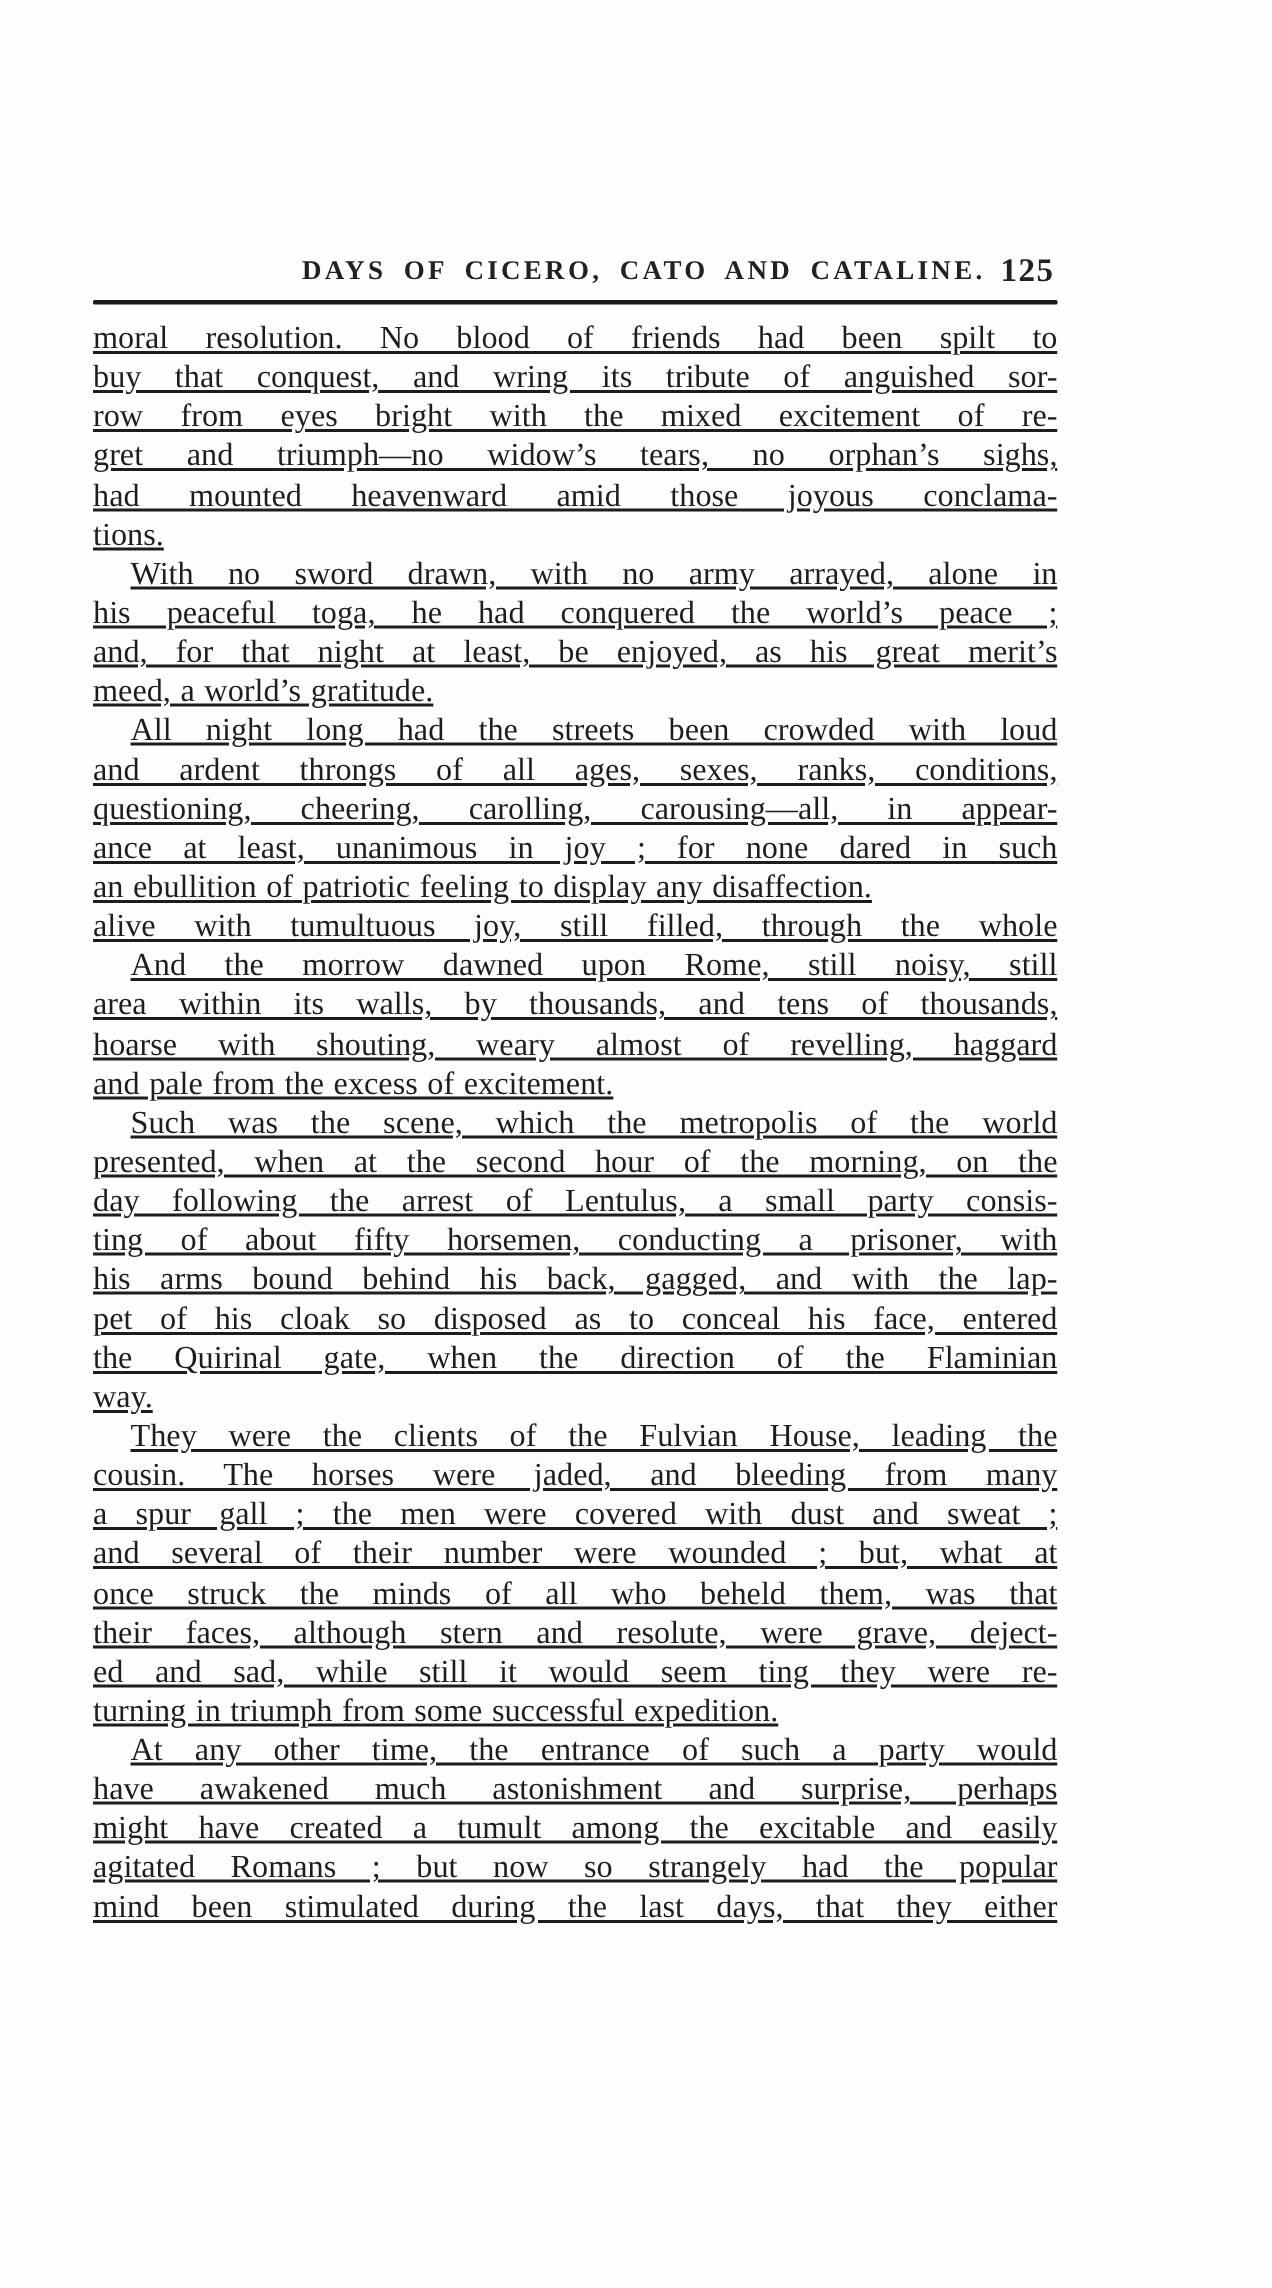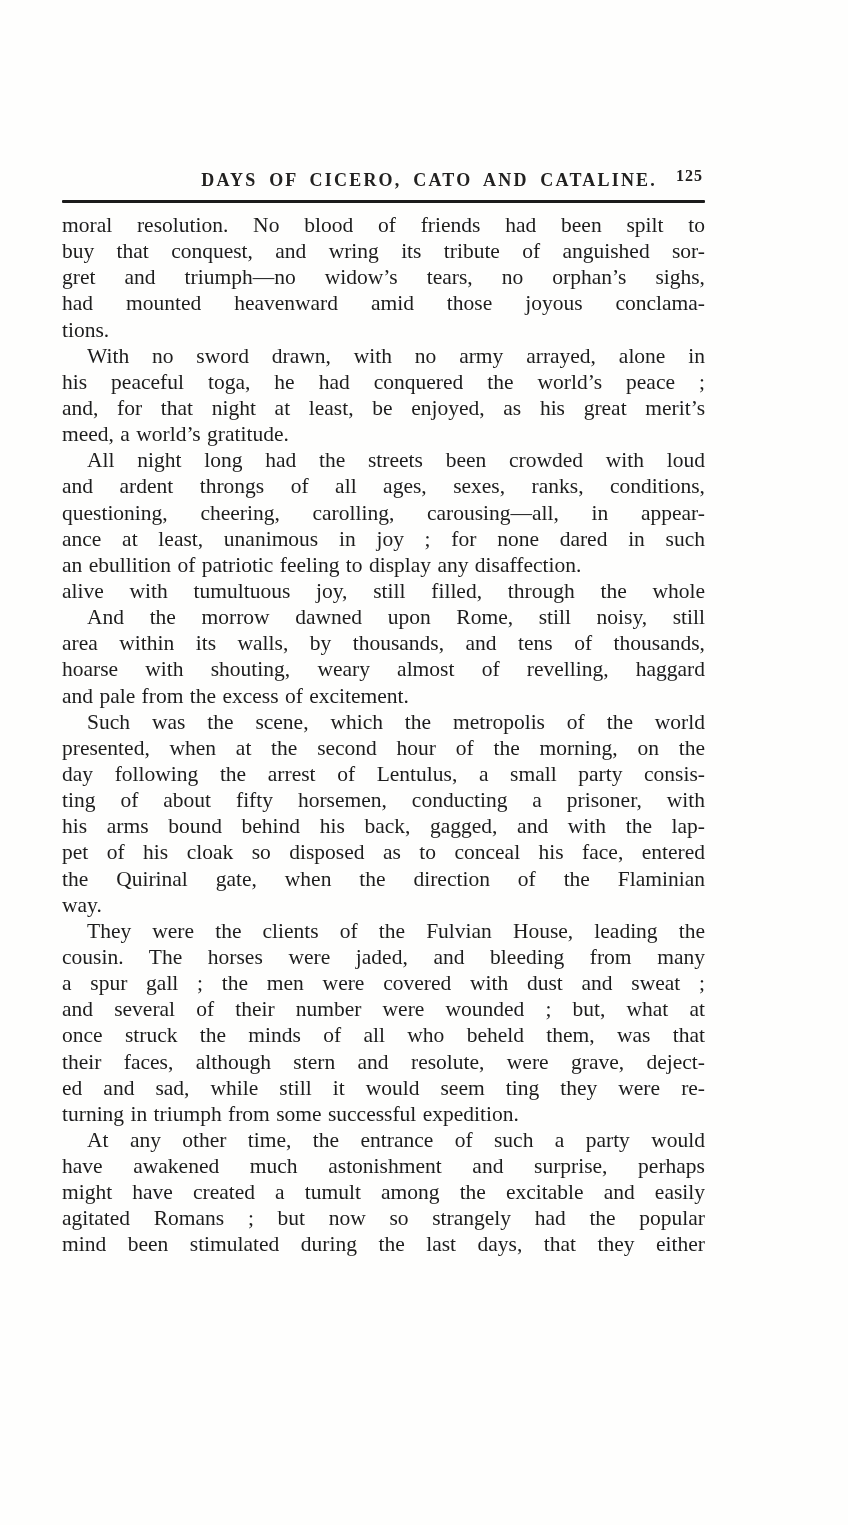--- a/index.html
+++ b/index.html
@@ -33,21 +33,21 @@
     font-weight: bold;
     letter-spacing: 2.2px;
     word-spacing: 5px;
     color: #222120;
     white-space: nowrap;
   }
   .page-number {
     position: absolute;
     right: 2px;
     top: 0;
-    font-size: 16px;
+    font-size: 22px;
     font-weight: bold;
     color: #222120;
     letter-spacing: 1px;
   }
   .head-rule {
     position: absolute;
     left: 62px;
     top: 200px;
     width: 643px;
     height: 3px;
@@ -62,20 +62,21 @@
     font-size: 21.5px;
     line-height: 26.15px;
     color: #1d1d1d;
   }
   .line {
     height: 26.15px;
     overflow: hidden;
     text-align: justify;
     text-align-last: justify;
     word-spacing: 1px;
+    text-decoration: underline;
   }
   .line.indent {
     text-indent: 25px;
   }
   .line.last {
     text-align-last: left;
   }
 </style>
 </head>
 <body>
@@ -85,20 +86,21 @@
   <div class="running-head">
     <div class="head-title">DAYS OF CICERO, CATO AND CATALINE.</div>
     <div class="page-number">125</div>
   </div>
 
   <div class="head-rule"></div>
 
   <div class="body-text">
       <div class="line">moral resolution.  No blood of friends had been spilt to</div>
       <div class="line">buy that conquest, and wring its tribute of anguished sor-</div>
+      <div class="line">row from eyes bright with the mixed excitement of re-</div>
       <div class="line">gret and triumph—no widow’s tears, no orphan’s sighs,</div>
       <div class="line">had mounted heavenward amid those joyous conclama-</div>
       <div class="line last">tions.</div>
       <div class="line indent">With no sword drawn, with no army arrayed, alone in</div>
       <div class="line">his peaceful toga, he had conquered the world’s peace ;</div>
       <div class="line">and, for that night at least, be enjoyed, as his great merit’s</div>
       <div class="line last">meed, a world’s gratitude.</div>
       <div class="line indent">All night long had the streets been crowded with loud</div>
       <div class="line">and ardent throngs of all ages, sexes, ranks, conditions,</div>
       <div class="line">questioning, cheering, carolling, carousing—all, in appear-</div>

